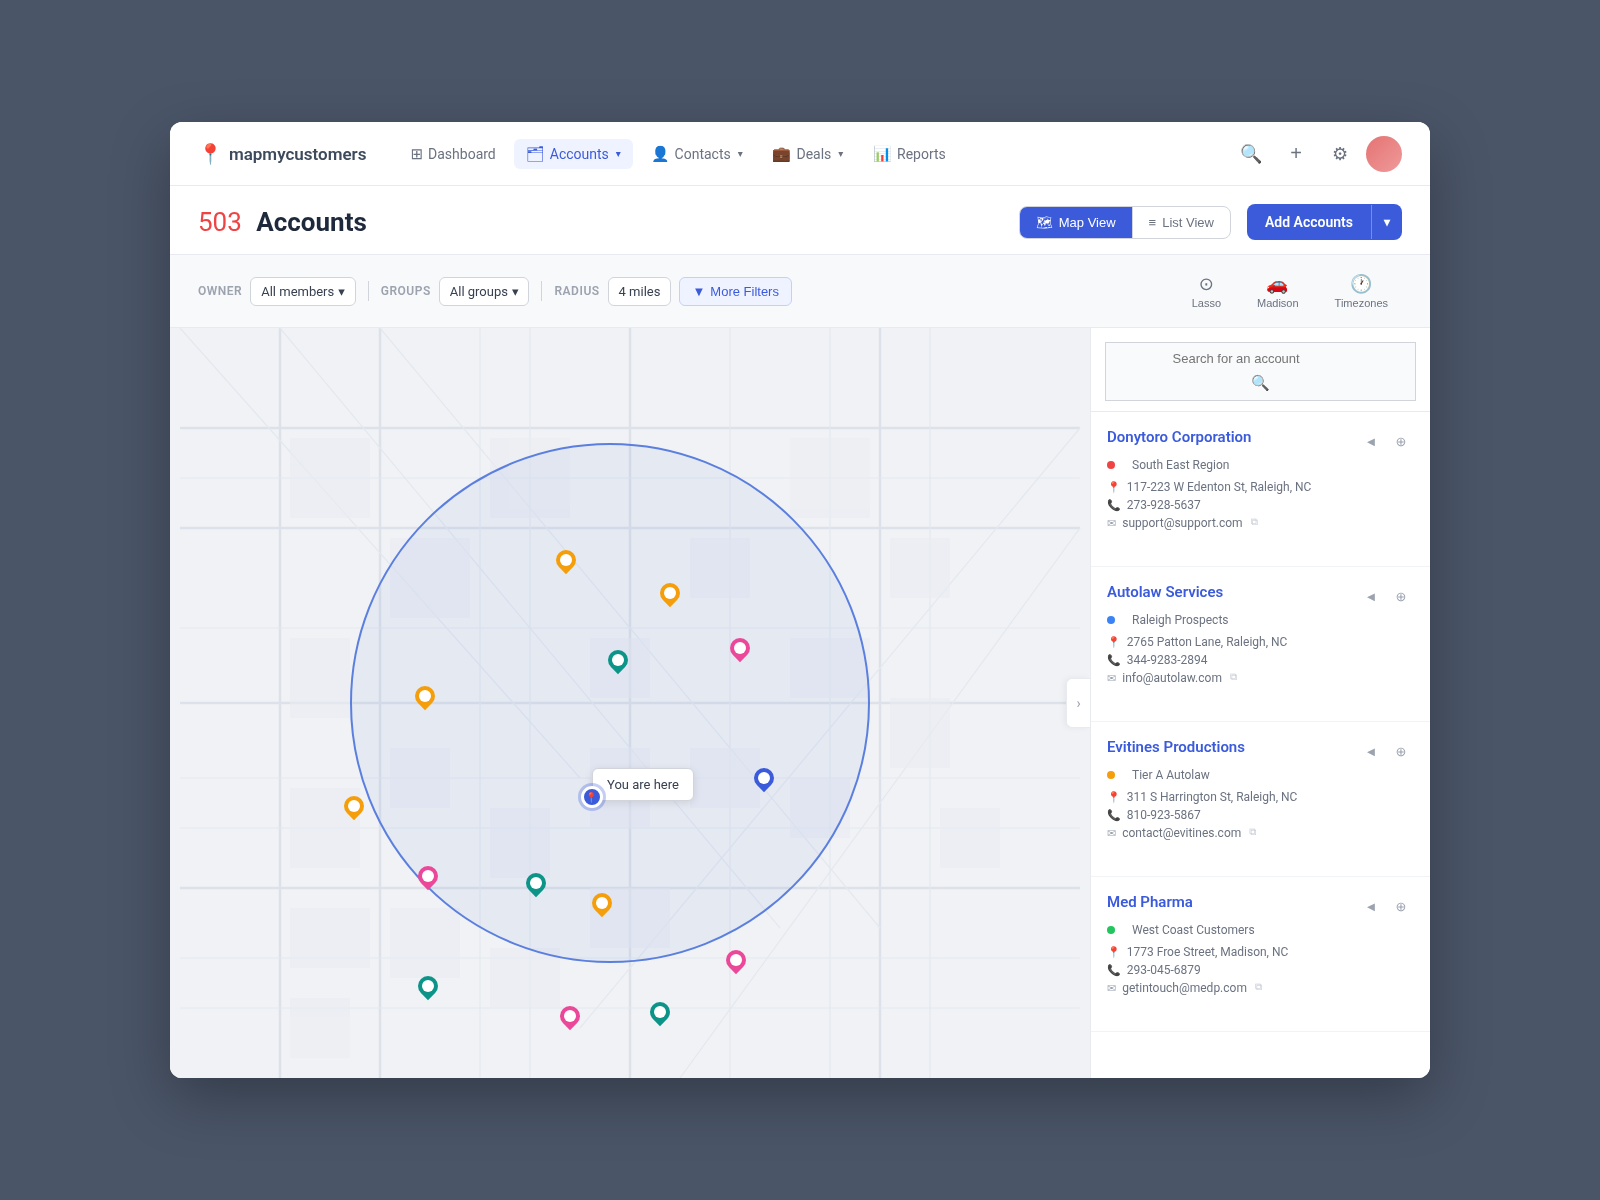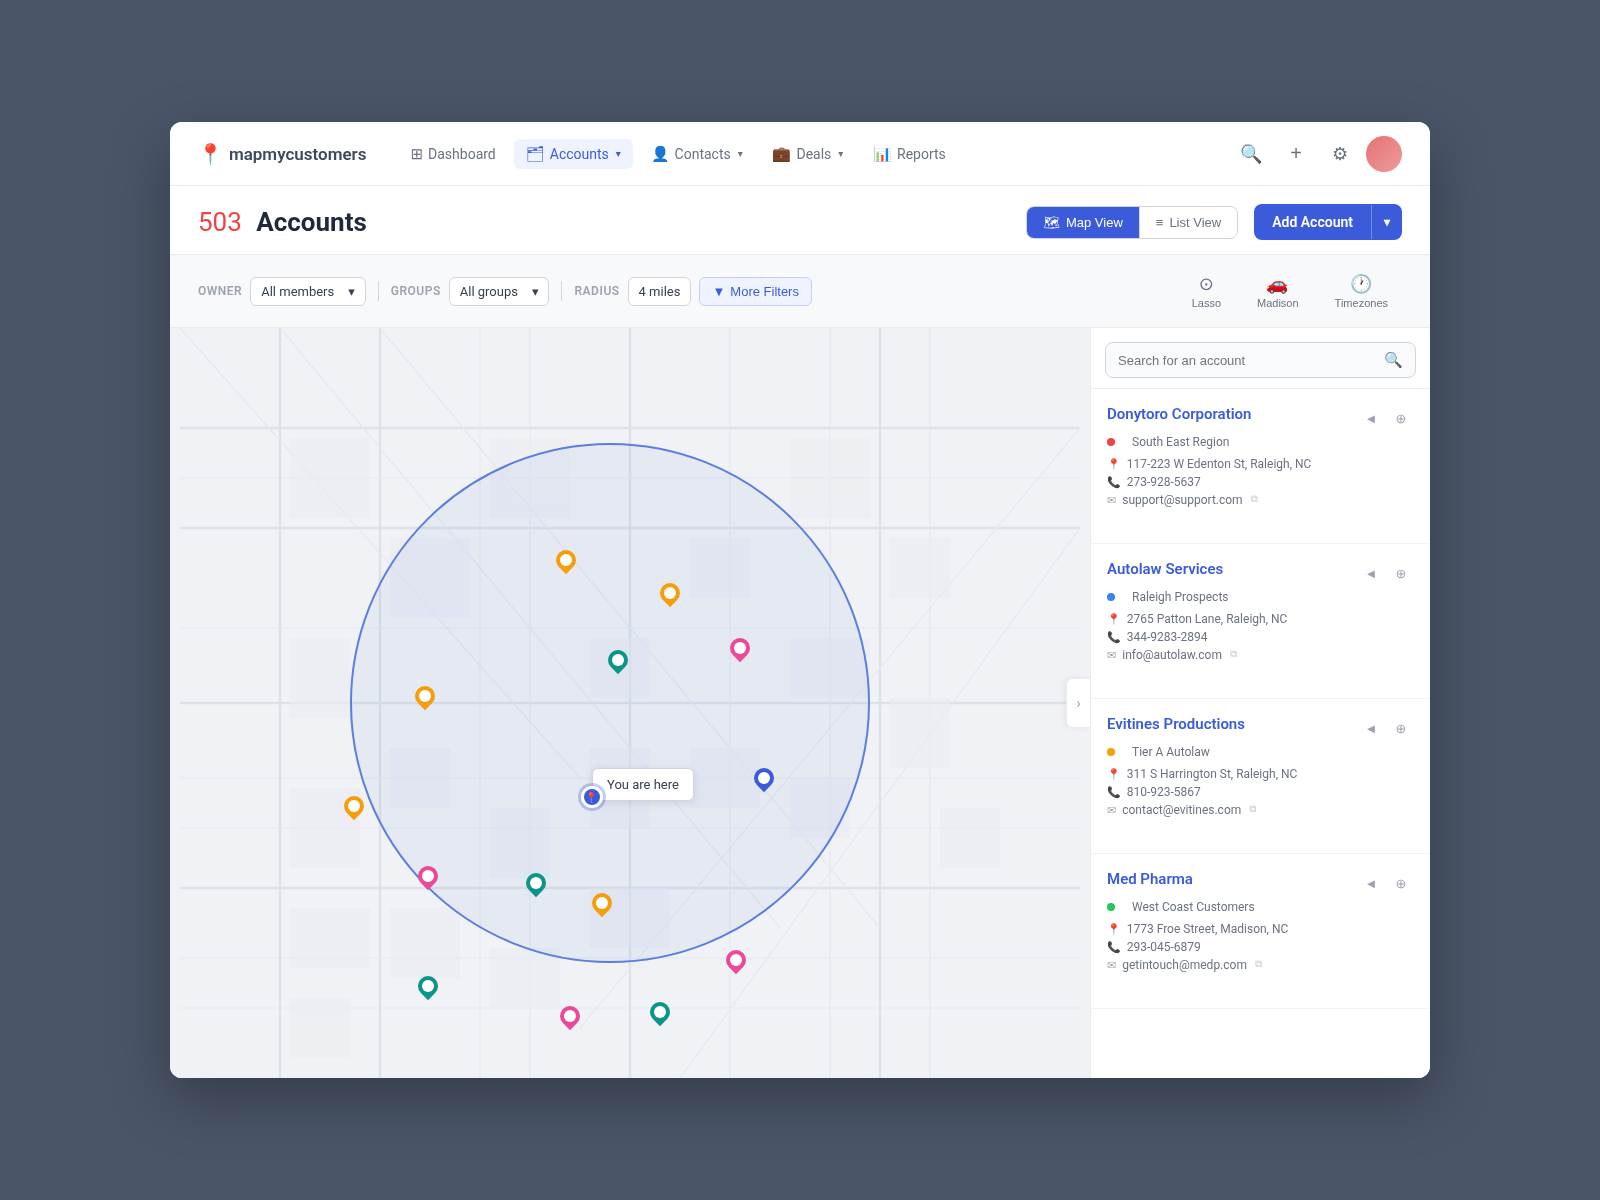--- a/index.html
+++ b/index.html
@@ -142,21 +142,21 @@
       border-bottom: 1px solid #e8eaf0;
     }
     .filter-label {
       font-size: 12px;
       font-weight: 600;
       color: #9ca3af;
       text-transform: uppercase;
       letter-spacing: 0.5px;
     }
     .filter-select {
-      display: flex; align-items: center; gap: 14px;
+      display: flex; align-items: center; gap: 4px;
       background: #fff;
       border: 1px solid #d1d5db;
       border-radius: 6px;
       padding: 6px 10px;
       font-size: 13px;
       color: #374151;
       cursor: pointer;
     }
     .filter-divider { width: 1px; height: 20px; background: #d1d5db; margin: 0 4px; }
     .more-filters-btn {
@@ -289,24 +289,25 @@
       overflow: hidden;
     }
     .search-box {
       padding: 14px 14px 10px;
       border-bottom: 1px solid #e8eaf0;
     }
     .search-input-wrap {
       display: flex;
       align-items: center;
       border: 1px solid #d1d5db;
-      border-radius: 8px;
+      border-radius: 0;
       padding: 8px 12px;
       gap: 8px;
       background: #f9fafb;
+      flex-direction: column;
     }
     .search-input-wrap input {
       border: none; background: transparent;
       font-size: 13px; color: #374151;
       flex: 1; outline: none;
     }
     .search-input-wrap .search-icon { color: #9ca3af; font-size: 15px; }
     .accounts-list { overflow-y: auto; flex: 1; }
     .account-item {
       padding: 16px 16px 32px;
@@ -406,21 +407,21 @@
       <button class="view-btn active">
         <span>🗺</span>
         <span>Map View</span>
       </button>
       <button class="view-btn">
         <span>≡</span>
         <span>List View</span>
       </button>
     </div>
     <div class="add-btn">
-      <span class="add-btn-main">Add Account</span>
+      <span class="add-btn-main">Add Accounts</span>
       <span class="add-btn-caret">▾</span>
     </div>
   </div>
 
   <div class="filter-bar">
     <span class="filter-label">OWNER</span>
     <div class="filter-select">
       <span>All members</span>
       <span>▾</span>
     </div>

